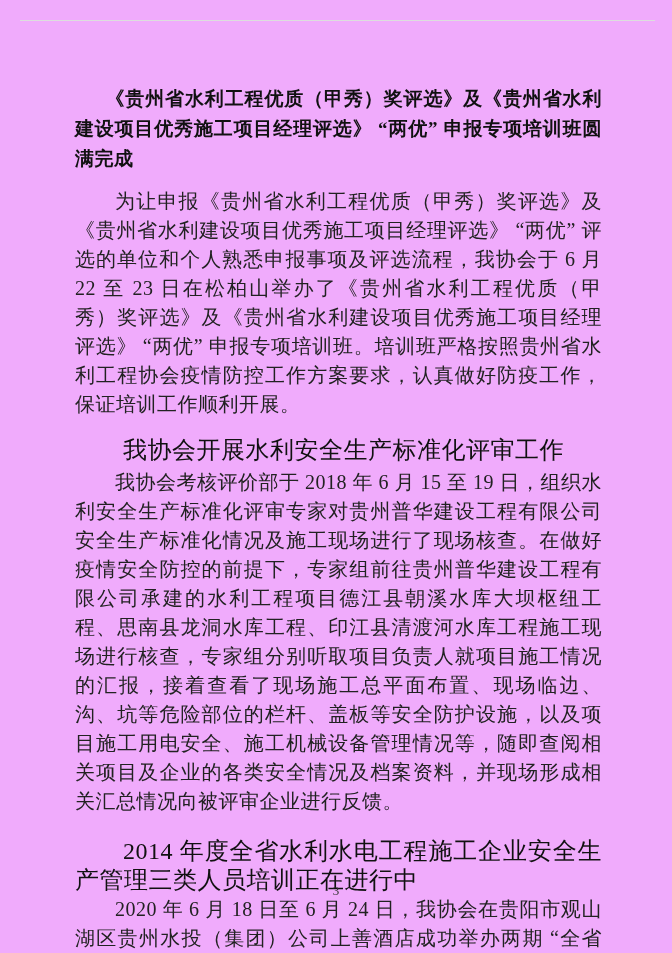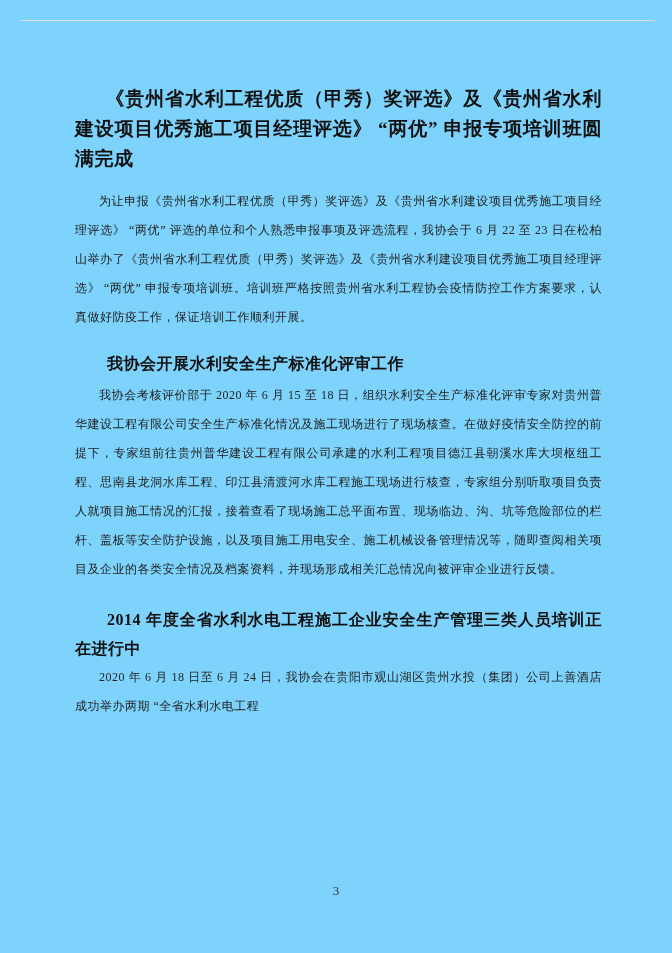--- a/index.html
+++ b/index.html
@@ -4,21 +4,21 @@
 <style>
   html, body {
     margin: 0;
     padding: 0;
     background: #ffffff;
   }
   .page {
     position: relative;
     width: 672px;
     height: 953px;
-    background: #7dd3fc;
+    background: #f0abfc;
     overflow: hidden;
     font-family: "Liberation Serif", serif;
     color: #1f1f1f;
   }
   .top-rule {
     position: absolute;
     top: 20px;
     left: 20px;
     right: 17px;
     height: 1px;
@@ -34,32 +34,32 @@
     font-size: 19px;
     line-height: 30px;
     font-weight: bold;
     color: #111111;
     text-indent: 1.6em;
     text-align: justify;
     letter-spacing: 0.5px;
     margin: 0 0 13px 0;
   }
   .body-para {
-    font-size: 12px;
+    font-size: 20px;
     line-height: 29px;
     text-indent: 2em;
     text-align: justify;
     letter-spacing: 0.5px;
     margin: 0;
     color: #222222;
   }
   .section-title {
-    font-size: 16px;
+    font-size: 24px;
     line-height: 29px;
-    font-weight: bold;
+    font-weight: normal;
     color: #111111;
     text-indent: 2em;
     text-align: justify;
     letter-spacing: 0.5px;
     margin: 17px 0 3px 0;
   }
   .section-title.wrap2 {
     margin: 21px 0 0 0;
   }
   .page-number {
@@ -79,21 +79,21 @@
 <div class="page">
   <div class="top-rule"></div>
 
   <div class="content">
     <div class="article-title">《贵州省水利工程优质（甲秀）奖评选》及《贵州省水利建设项目优秀施工项目经理评选》 “两优” 申报专项培训班圆满完成</div>
 
     <p class="body-para">为让申报《贵州省水利工程优质（甲秀）奖评选》及《贵州省水利建设项目优秀施工项目经理评选》 “两优” 评选的单位和个人熟悉申报事项及评选流程，我协会于 6 月 22 至 23 日在松柏山举办了《贵州省水利工程优质（甲秀）奖评选》及《贵州省水利建设项目优秀施工项目经理评选》 “两优” 申报专项培训班。培训班严格按照贵州省水利工程协会疫情防控工作方案要求，认真做好防疫工作，保证培训工作顺利开展。</p>
 
     <div class="section-title">我协会开展水利安全生产标准化评审工作</div>
 
-    <p class="body-para">我协会考核评价部于 2020 年 6 月 15 至 18 日，组织水利安全生产标准化评审专家对贵州普华建设工程有限公司安全生产标准化情况及施工现场进行了现场核查。在做好疫情安全防控的前提下，专家组前往贵州普华建设工程有限公司承建的水利工程项目德江县朝溪水库大坝枢纽工程、思南县龙洞水库工程、印江县清渡河水库工程施工现场进行核查，专家组分别听取项目负责人就项目施工情况的汇报，接着查看了现场施工总平面布置、现场临边、沟、坑等危险部位的栏杆、盖板等安全防护设施，以及项目施工用电安全、施工机械设备管理情况等，随即查阅相关项目及企业的各类安全情况及档案资料，并现场形成相关汇总情况向被评审企业进行反馈。</p>
+    <p class="body-para">我协会考核评价部于 2018 年 6 月 15 至 19 日，组织水利安全生产标准化评审专家对贵州普华建设工程有限公司安全生产标准化情况及施工现场进行了现场核查。在做好疫情安全防控的前提下，专家组前往贵州普华建设工程有限公司承建的水利工程项目德江县朝溪水库大坝枢纽工程、思南县龙洞水库工程、印江县清渡河水库工程施工现场进行核查，专家组分别听取项目负责人就项目施工情况的汇报，接着查看了现场施工总平面布置、现场临边、沟、坑等危险部位的栏杆、盖板等安全防护设施，以及项目施工用电安全、施工机械设备管理情况等，随即查阅相关项目及企业的各类安全情况及档案资料，并现场形成相关汇总情况向被评审企业进行反馈。</p>
 
     <div class="section-title wrap2">2014 年度全省水利水电工程施工企业安全生产管理三类人员培训正在进行中</div>
 
     <p class="body-para">2020 年 6 月 18 日至 6 月 24 日，我协会在贵阳市观山湖区贵州水投（集团）公司上善酒店成功举办两期 “全省水利水电工程</p>
   </div>
 
   <div class="page-number">3</div>
 </div>
 
 </body></html>

